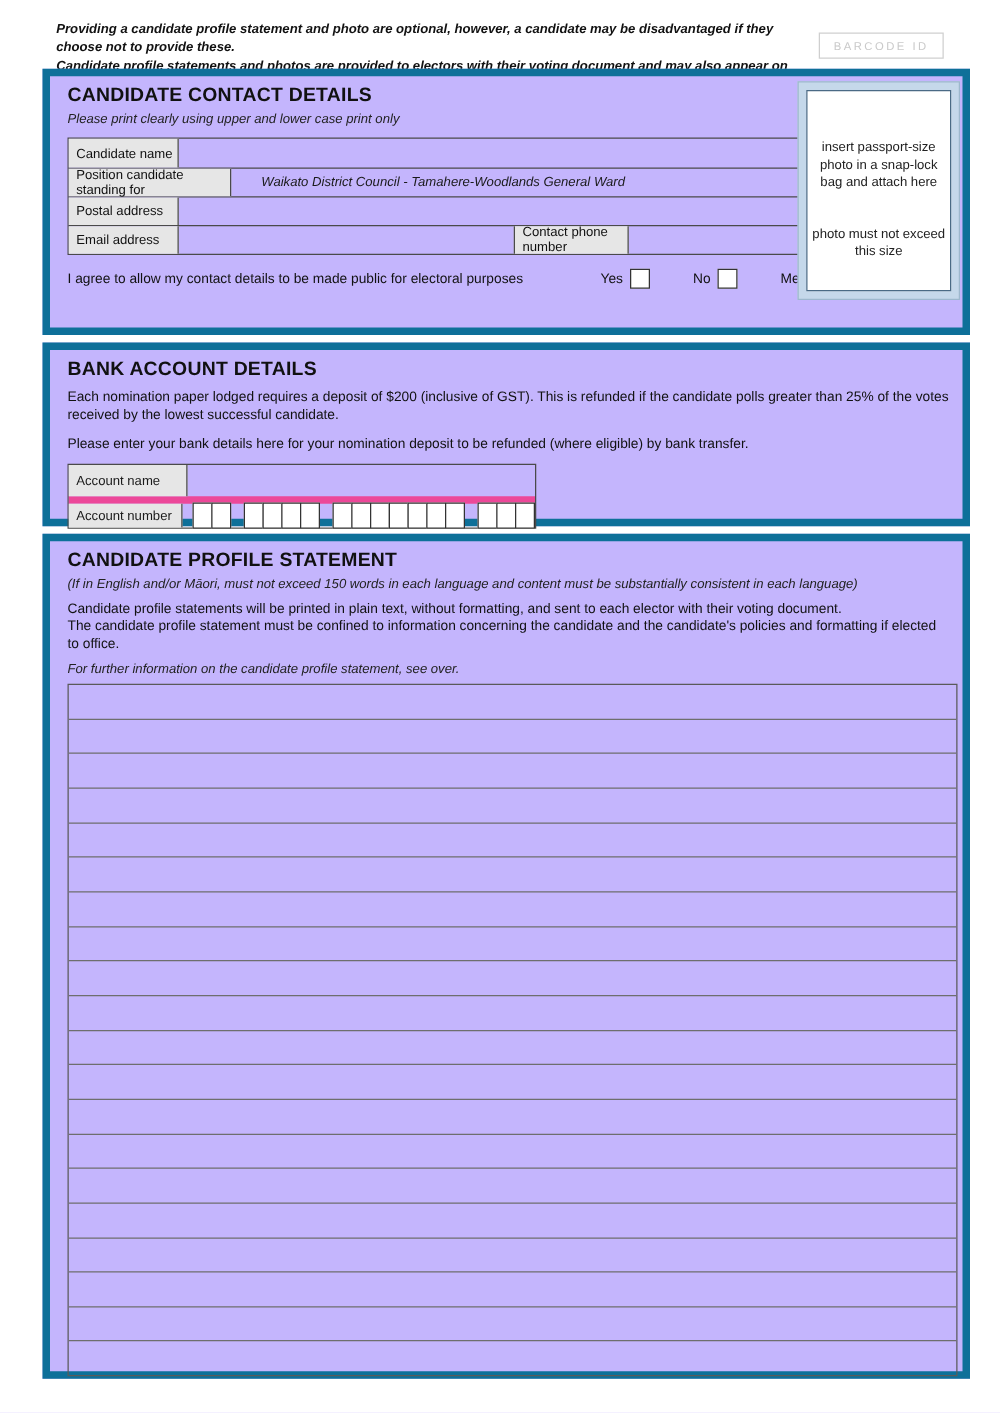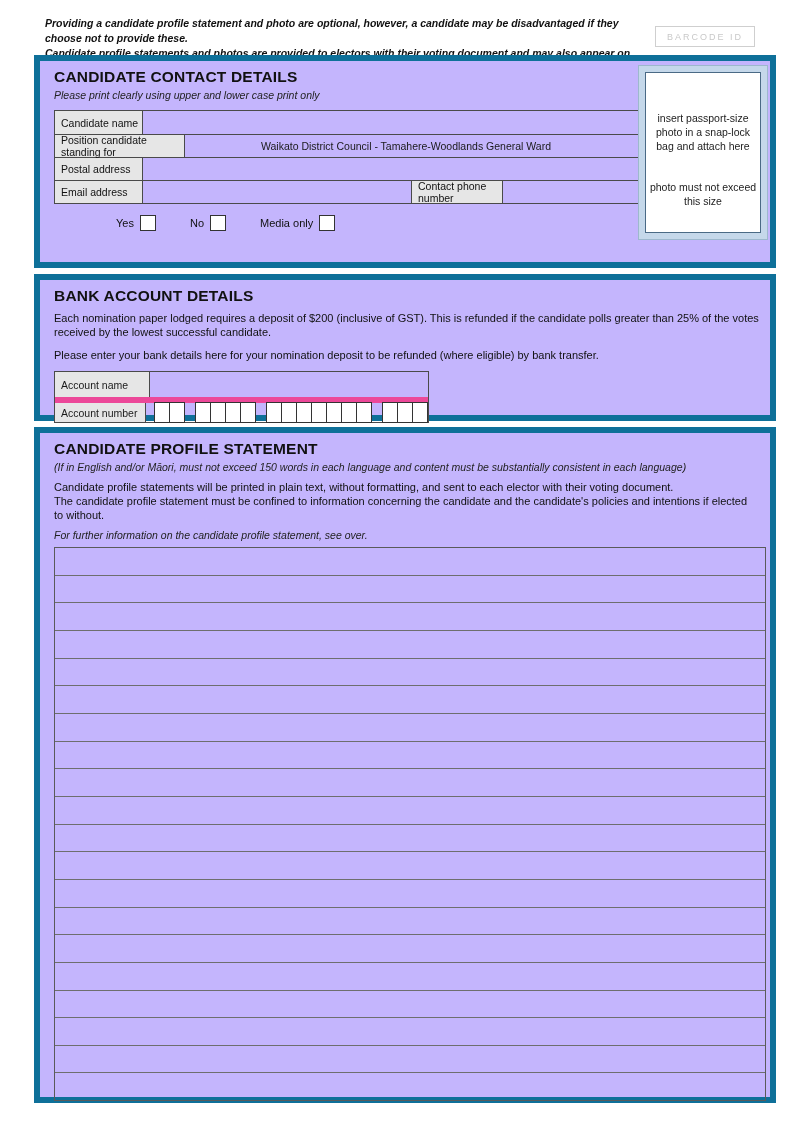--- a/index.html
+++ b/index.html
@@ -27,21 +27,21 @@
 
   
   .fields-table { margin-top:9px; width:588px; border:1px solid #4a4a4a; }
   .f-row { display:flex; height:23px; border-top:1px solid #4a4a4a; }
   .f-row:first-child { border-top:none; }
   .f-label { background:#e6e6e6; border-right:1px solid #4a4a4a; font-size:10.5px;
              display:flex; align-items:center; padding-left:6px; color:#111; }
   .f-label.mid { border-left:1px solid #4a4a4a; }
   .w-88  { width:88px; }  .w-130 { width:130px; } .w-118 { width:118px; } .w-92 { width:92px; }
   .f-value { flex:1; font-size:10.5px; display:flex; align-items:center; }
-  .f-value.indent { padding-left:76px; }
+  .f-value.indent { padding-left:24px;font-style:italic; }
   .f-value.fix-268 { flex:0 0 268px; }
 
   
   .consent { margin-top:11px; display:flex; align-items:center; font-size:11px; color:#111; }
   .checkbox { width:16px; height:16px; border:1px solid #333; background:#fff; margin-left:6px; }
   .opt { display:flex; align-items:center; }
   .opt.first { margin-left:62px; }
   .opt + .opt { margin-left:34px; }
 
   
@@ -106,20 +106,21 @@
         </div>
         <div class="f-row">
           <div class="f-label w-88">Email address</div>
           <div class="f-value fix-268"></div>
           <div class="f-label mid w-92">Contact phone number</div>
           <div class="f-value"></div>
         </div>
       </div>
 
       <div class="consent">
+        <span>I agree to allow my contact details to be made public for electoral purposes</span>
         <span class="opt first">
           <span>Yes</span>
           <span class="checkbox"></span>
         </span>
         <span class="opt">
           <span>No</span>
           <span class="checkbox"></span>
         </span>
         <span class="opt">
           <span>Media only</span>
@@ -179,21 +180,21 @@
       </div>
     </div>
   </div>
 
   <div class="section sec3">
     <div class="sec-inner">
       <h2 class="sec-title">CANDIDATE PROFILE STATEMENT</h2>
       <div class="sub-italic">(If in English and/or Māori, must not exceed 150 words in each language and content must be substantially consistent in each language)</div>
       <div class="prof-paras">
         <div class="body-text">Candidate profile statements will be printed in plain text, without formatting, and sent to each elector with their voting document.</div>
-        <div class="body-text">The candidate profile statement must be confined to information concerning the candidate and the candidate's policies and intentions if elected to without.</div>
+        <div class="body-text">The candidate profile statement must be confined to information concerning the candidate and the candidate's policies and formatting if elected to office.</div>
       </div>
       <div class="sub-italic prof-note">For further information on the candidate profile statement, see over.</div>
       <div class="write-box">
           <div class="write-line"></div>
           <div class="write-line"></div>
           <div class="write-line"></div>
           <div class="write-line"></div>
           <div class="write-line"></div>
           <div class="write-line"></div>
           <div class="write-line"></div>

